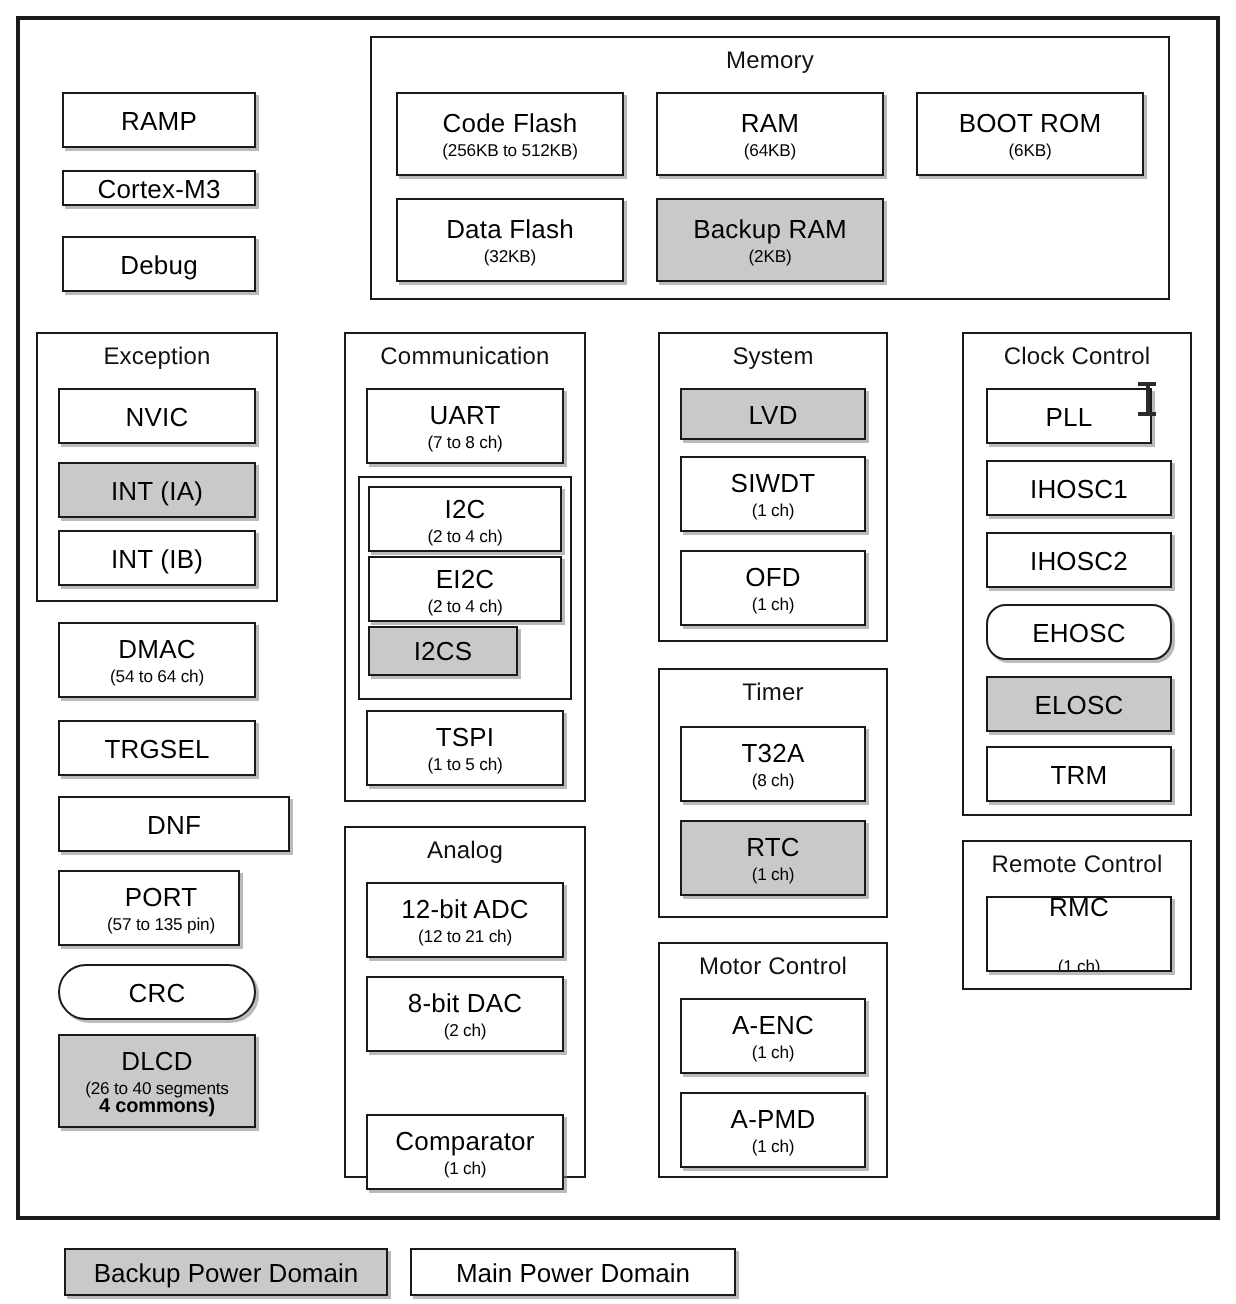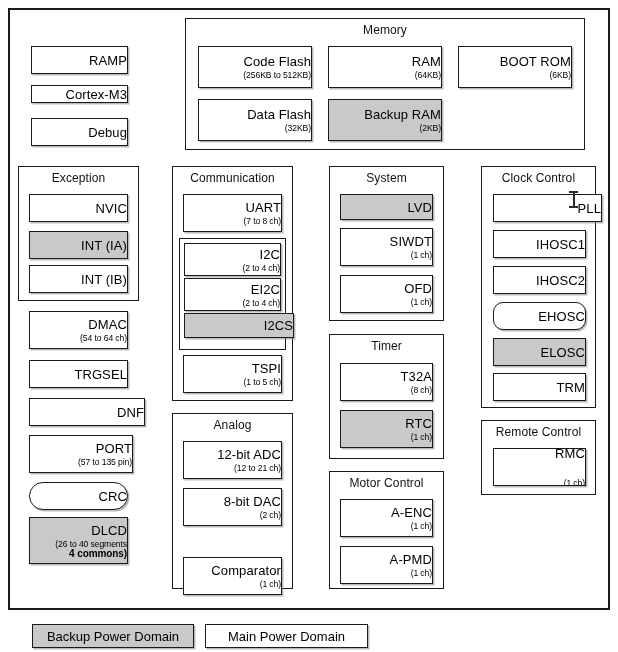--- a/index.html
+++ b/index.html
@@ -47,21 +47,21 @@
     color: #111;
   }
 
   
   .block {
     border: 1.1px solid #1a1a1a;
     background: #ffffff;
     box-sizing: border-box;
     display: flex;
     flex-direction: column;
-    align-items: flex-end;
+    align-items: center;
     justify-content: center;
     box-shadow: 1.5px 1.5px 0 rgba(130,130,130,0.55);
     overflow: hidden;
   }
   .block.shaded { background: #c9c9c9; }
   .block .b-name {
     font-size: 13px;
     line-height: 15px;
     letter-spacing: 0.1px;
     white-space: nowrap;
@@ -180,21 +180,21 @@
 <div class="abs block" style="left:29px; top:311px; width:99px; height:38px;">
   <span class="b-name">DMAC</span>
   <span class="b-sub">(54 to 64 ch)</span>
 </div>
 <div class="abs block" style="left:29px; top:360px; width:99px; height:28px;">
   <span class="b-name">TRGSEL</span>
 </div>
 <div class="abs block" style="left:29px; top:398px; width:116px; height:28px;">
   <span class="b-name">DNF</span>
 </div>
-<div class="abs block" style="left:29px; top:435px; width:104px; height:38px;padding-left:12px;">
+<div class="abs block" style="left:29px; top:435px; width:91px; height:38px;padding-left:12px;">
   <span class="b-name">PORT</span>
   <span class="b-sub">(57 to 135 pin)</span>
 </div>
 <div class="abs block" style="left:29px; top:482px; width:99px; height:28px;border-radius:14px;">
   <span class="b-name">CRC</span>
 </div>
 <div class="abs block shaded" style="left: 29px; top: 517px; width: 99px; height: 47px; background: rgb(201, 201, 201);">
   <span class="b-name">DLCD</span>
   <span class="b-sub">(26 to 40 segments</span>
   <span class="b-sub2">4 commons)</span>
@@ -209,21 +209,21 @@
 </div>
 <div class="abs subframe" style="left:179px; top:238px; width:107px; height:112px;"></div>
 <div class="abs block" style="left:184px; top:243px; width:97px; height:33px;">
   <span class="b-name">I2C</span>
   <span class="b-sub">(2 to 4 ch)</span>
 </div>
 <div class="abs block" style="left:184px; top:278px; width:97px; height:33px;">
   <span class="b-name">EI2C</span>
   <span class="b-sub">(2 to 4 ch)</span>
 </div>
-<div class="abs block shaded" style="left: 184px; top: 313px; width: 110px; height: 25px; background: rgb(201, 201, 201);">
+<div class="abs block shaded" style="left: 184px; top: 313px; width: 75px; height: 25px; background: rgb(201, 201, 201);">
   <span class="b-name">I2CS</span>
 </div>
 <div class="abs block" style="left:183px; top:355px; width:99px; height:38px;">
   <span class="b-name">TSPI</span>
   <span class="b-sub">(1 to 5 ch)</span>
 </div>
 
 <div class="abs group" style="left:172px; top:413px; width:121px; height:176px;">
   <div class="group-title">Analog</div>
 </div>
@@ -275,21 +275,21 @@
   <span class="b-sub">(1 ch)</span>
 </div>
 <div class="abs block" style="left:340px; top:546px; width:93px; height:38px;">
   <span class="b-name">A-PMD</span>
   <span class="b-sub">(1 ch)</span>
 </div>
 
 <div class="abs group" style="left:481px; top:166px; width:115px; height:242px;">
   <div class="group-title">Clock Control</div>
 </div>
-<div class="abs block" style="left:493px; top:194px; width:109px; height:28px;">
+<div class="abs block" style="left:493px; top:194px; width:83px; height:28px;">
   <span class="b-name">PLL</span>
 </div>
 <div class="abs block" style="left:493px; top:230px; width:93px; height:28px;">
   <span class="b-name">IHOSC1</span>
 </div>
 <div class="abs block" style="left:493px; top:266px; width:93px; height:28px;">
   <span class="b-name">IHOSC2</span>
 </div>
 <div class="abs block" style="left:493px; top:302px; width:93px; height:28px;border-radius:10px;">
   <span class="b-name">EHOSC</span>

